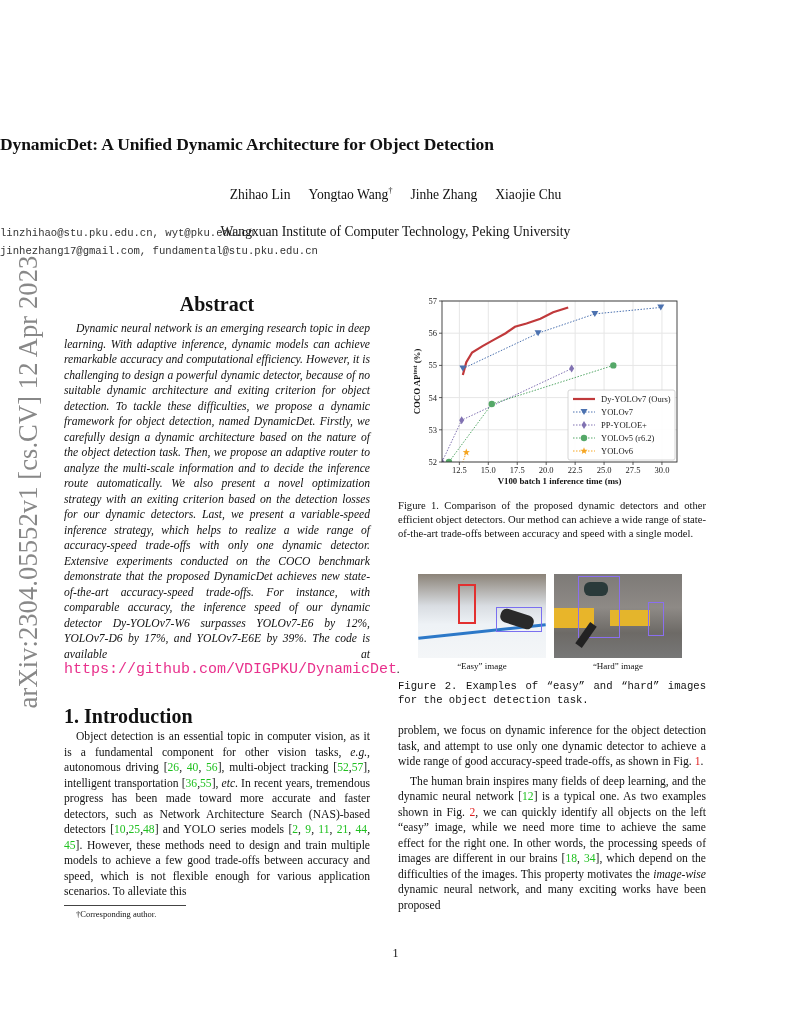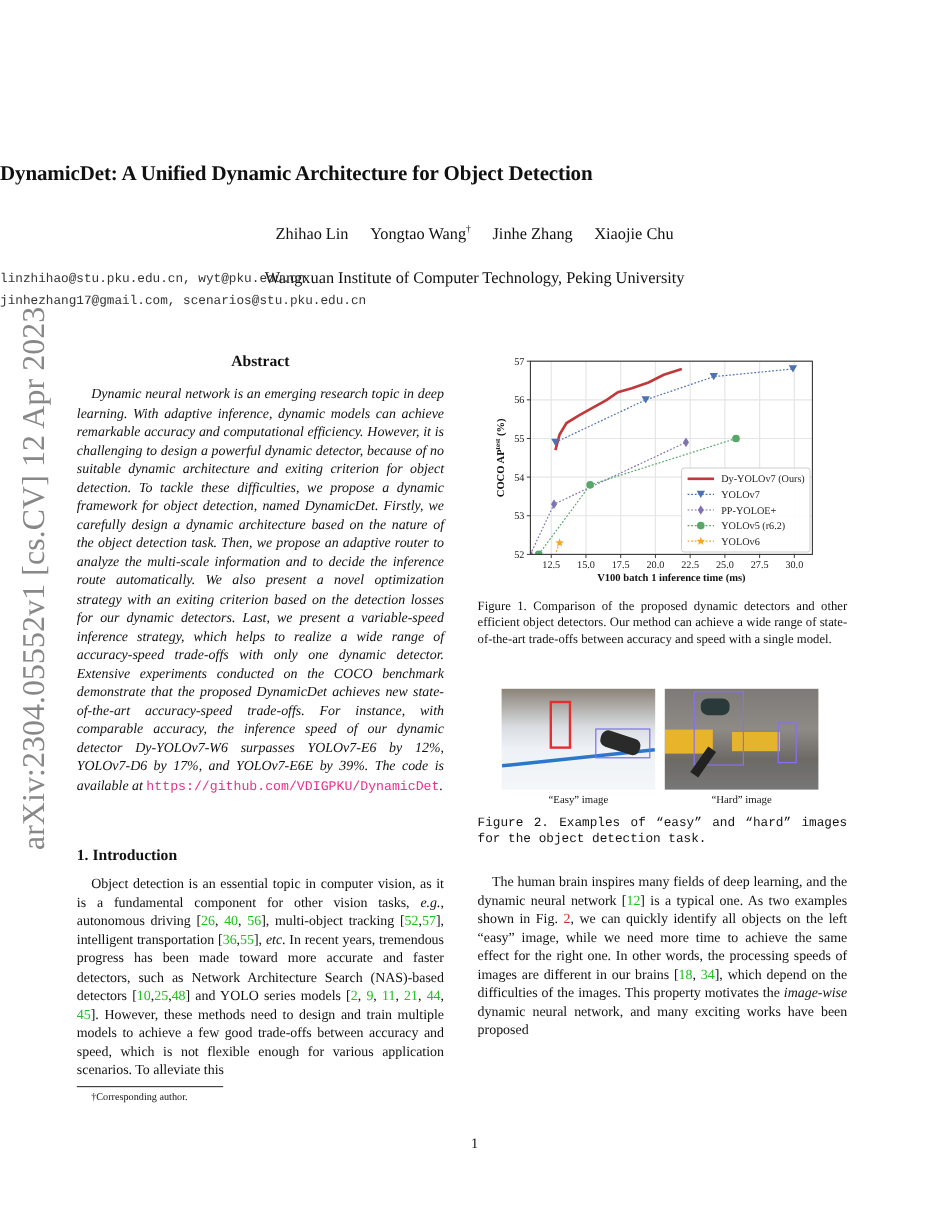--- a/index.html
+++ b/index.html
@@ -6,24 +6,24 @@
   body { width: 791px; height: 1024px; position: relative; overflow: hidden; font-family: "Liberation Serif", "DejaVu Serif", serif; color: #111; }
   .abs { position: absolute; }
   .title { left: 0; width: 791px; top: 134px; font-weight: bold; font-size: 17.5px; letter-spacing: -0.1px; }
   .authors { left: 0; width: 791px; top: 186px; text-align: center; font-size: 13.6px; }
   .authors span { margin: 0 9px; }
   .authors sup { font-size: 8px; }
   .affil { left: 0; width: 791px; top: 204px; text-align: center; font-size: 13.6px; margin-top: 20px; }
   .email { left: 0; width: 791px; text-align: left; font-family: "Liberation Mono", "DejaVu Sans Mono", monospace; font-size: 10.6px; color: #333; }
   .arxiv { left: 8px; top: 262px; width: 40px; height: 440px; }
   .arxiv div { position: absolute; left: 50%; top: 50%; transform: translate(-50%,-50%) rotate(-90deg); white-space: nowrap; font-size: 26.5px; color: #888; letter-spacing: 0.1px; }
-  .sec-h { font-weight: bold; font-size: 13px; }
+  .sec-h { font-weight: bold; font-size: 20px; }
   .col-text { font-size: 11.6px; line-height: 15.5px; text-align: justify; }
   .abstract-body { left: 64px; top: 321px; width: 306px; font-style: italic; }
-  .abstract-body .link { font-style: normal; font-family: "Liberation Mono", "DejaVu Sans Mono", monospace; color: #e8308c; font-size: 11px; }
+  .abstract-body .link { font-style: normal; font-family: "Liberation Mono", "DejaVu Sans Mono", monospace; color: #e8308c; font-size: 15px; }
   .intro-body { left: 64px; top: 729px; width: 306px; }
   .right-body { left: 398px; top: 723px; width: 308px; }
   .ref-g { color: #1fc01f; }
   .ref-r { color: #e01f1f; }
   .caption { font-size: 10.6px; line-height: 14px; text-align: justify; }
   .footnote-rule { left: 64px; top: 905px; width: 122px; height: 1px; background: #444; }
   .footnote { left: 76px; top: 909px; font-size: 8.5px; }
   .page-num { left: 0; width: 791px; top: 946px; text-align: center; font-size: 12px; }
   .indent { display: inline-block; width: 12px; }
   p { margin: 0; }
@@ -35,21 +35,21 @@
 <body>
 
 <div class="abs arxiv">
   <div>arXiv:2304.05552v1  [cs.CV]  12 Apr 2023</div>
 </div>
 
 <div class="abs title">DynamicDet: A Unified Dynamic Architecture for Object Detection</div>
 <div class="abs authors" id="authors"><span>Zhihao Lin</span><span>Yongtao Wang<sup>†</sup></span><span>Jinhe Zhang</span><span>Xiaojie Chu</span></div>
 <div class="abs affil">Wangxuan Institute of Computer Technology, Peking University</div>
 <div class="abs email" style="top:227px">linzhihao@stu.pku.edu.cn, wyt@pku.edu.cn</div>
-<div class="abs email" style="top:245px">jinhezhang17@gmail.com, scenarios@stu.pku.edu.cn</div>
+<div class="abs email" style="top:245px">jinhezhang17@gmail.com, fundamental@stu.pku.edu.cn</div>
 
 <div class="abs sec-h" style="left:64px; width:306px; top:293px; text-align:center;">Abstract</div>
 <div class="abs col-text abstract-body">
   <span class="indent"></span><span>Dynamic neural network is an emerging research topic in deep learning. With adaptive inference, dynamic models can achieve remarkable accuracy and computational efficiency. However, it is challenging to design a powerful dynamic detector, because of no suitable dynamic architecture and exiting criterion for object detection. To tackle these difficulties, we propose a dynamic framework for object detection, named DynamicDet. Firstly, we carefully design a dynamic architecture based on the nature of the object detection task. Then, we propose an adaptive router to analyze the multi-scale information and to decide the inference route automatically. We also present a novel optimization strategy with an exiting criterion based on the detection losses for our dynamic detectors. Last, we present a variable-speed inference strategy, which helps to realize a wide range of accuracy-speed trade-offs with only one dynamic detector. Extensive experiments conducted on the COCO benchmark demonstrate that the proposed DynamicDet achieves new state-of-the-art accuracy-speed trade-offs. For instance, with comparable accuracy, the inference speed of our dynamic detector Dy-YOLOv7-W6 surpasses YOLOv7-E6 by 12%, YOLOv7-D6 by 17%, and YOLOv7-E6E by 39%. The code is available at </span><span class="link">https://github.com/VDIGPKU/DynamicDet</span><span>.</span>
 </div>
 
 <div class="abs sec-h" style="left:64px; top:705px;">1. Introduction</div>
 <div class="abs col-text intro-body" id="intro-body"><span class="indent"></span><span>Object detection is an essential topic in computer vision, as it is a fundamental component for other vision tasks, </span><span style="font-style: italic;">e.g.</span><span>, autonomous driving [</span><span class="ref-g">26</span><span>, </span><span class="ref-g">40</span><span>, </span><span class="ref-g">56</span><span>], multi-object tracking [</span><span class="ref-g">52</span><span>,</span><span class="ref-g">57</span><span>], intelligent transportation [</span><span class="ref-g">36</span><span>,</span><span class="ref-g">55</span><span>], </span><span style="font-style: italic;">etc</span><span>. In recent years, tremendous progress has been made toward more accurate and faster detectors, such as Network Architecture Search (NAS)-based detectors [</span><span class="ref-g">10</span><span>,</span><span class="ref-g">25</span><span>,</span><span class="ref-g">48</span><span>] and YOLO series models [</span><span class="ref-g">2</span><span>, </span><span class="ref-g">9</span><span>, </span><span class="ref-g">11</span><span>, </span><span class="ref-g">21</span><span>, </span><span class="ref-g">44</span><span>, </span><span class="ref-g">45</span><span>]. However, these methods need to design and train multiple models to achieve a few good trade-offs between accuracy and speed, which is not flexible enough for various application scenarios. To alleviate this</span></div>
 
 <div class="abs footnote-rule"></div>
@@ -156,16 +156,17 @@
     <div style="position:absolute;left:30px;top:8px;width:24px;height:14px;background:#2a3a3a;border-radius:6px;"></div>
     <div style="position:absolute;left:28px;top:48px;width:8px;height:26px;background:#222;transform:rotate(35deg);"></div>
     <div style="position:absolute;left:94px;top:28px;width:14px;height:32px;border:1px solid #8a6ff0;"></div>
   </div>
   <div class="fig2-label" style="left:3px; top:88px; width:128px;">“Easy” image</div>
   <div class="fig2-label" style="left:139px; top:88px; width:128px;">“Hard” image</div>
 </div>
 <div class="abs caption" style="left:398px; top:679px; width:308px;font-family:Liberation Mono, monospace;">Figure 2. Examples of “easy” and “hard” images for the object detection task.</div>
 
 <div class="abs col-text right-body">
+  <p id="rc-p1"><span>problem, we focus on dynamic inference for the object detection task, and attempt to use only one dynamic detector to achieve a wide range of good accuracy-speed trade-offs, as shown in Fig. </span><span class="ref-r">1</span><span>.</span></p>
   <p id="rc-p2" style="margin-top:4px;"><span class="indent"></span><span>The human brain inspires many fields of deep learning, and the dynamic neural network [</span><span class="ref-g">12</span><span>] is a typical one. As two examples shown in Fig. </span><span class="ref-r">2</span><span>, we can quickly identify all objects on the left “easy” image, while we need more time to achieve the same effect for the right one. In other words, the processing speeds of images are different in our brains [</span><span class="ref-g">18</span><span>, </span><span class="ref-g">34</span><span>], which depend on the difficulties of the images. This property motivates the </span><span style="font-style: italic;">image-wise</span><span> dynamic neural network, and many exciting works have been proposed</span></p>
 </div>
 
 <div class="abs page-num">1</div>
 
 </body></html>

